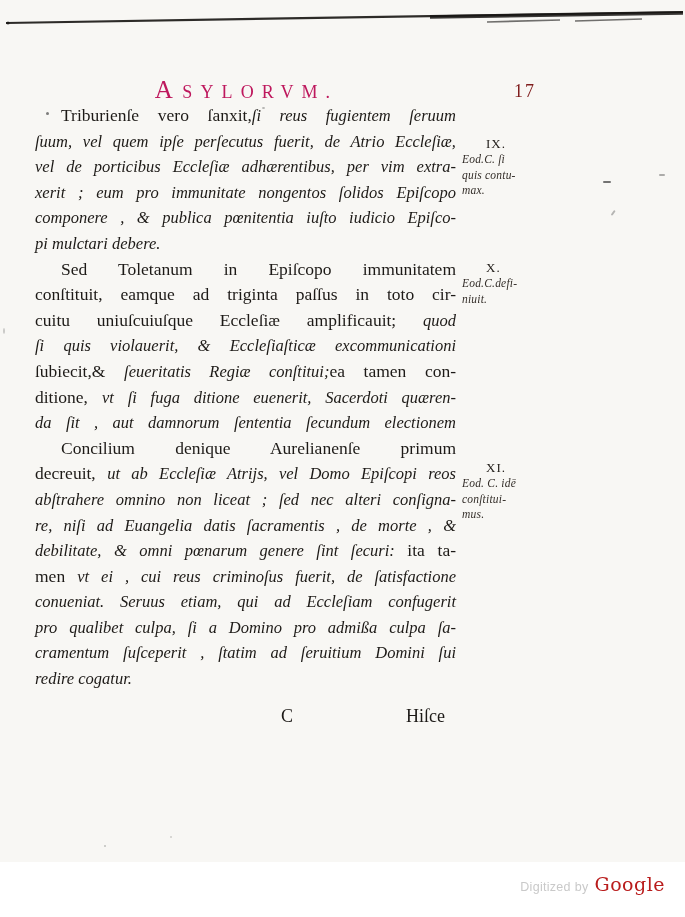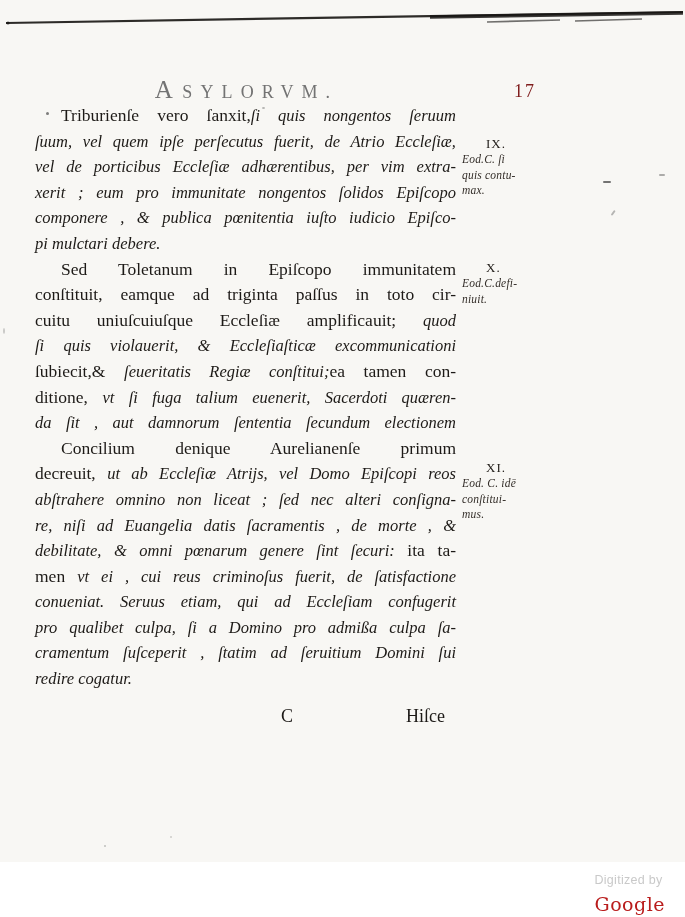--- a/index.html
+++ b/index.html
@@ -19,21 +19,21 @@
   
   .tear-svg{position:absolute;top:0;left:0;}
   
   .header-row{
     position:absolute;top:76px;left:36px;width:421px;
     text-align:center;
   }
   .running-title{
     display:inline-block;
     font-size:18px;letter-spacing:0.45em;
-    color:#737373;
+    color:#be185d;
   }
   .running-title::first-letter{font-size:25px;letter-spacing:0.38em;}
   .page-number{
     position:absolute;top:81px;left:514px;
     font-size:18px;letter-spacing:2px;color:#7f1d1d;
   }
   
   .text-block{
     position:absolute;top:103px;left:35px;width:421px;
   }
@@ -68,21 +68,20 @@
   .mn-xi{top:460px;}
   
   .sig-row{position:absolute;top:706px;left:0;width:685px;height:28px;}
   .signature{position:absolute;left:281px;font-size:18px;color:#1d1a17;}
   .catchword{position:absolute;left:406px;font-size:18px;color:#1d1a17;}
   
   .watermark{
     position:absolute;top:873px;right:20px;
     display:inline-flex;align-items:baseline;gap:6px;
     font-family:"Liberation Sans","DejaVu Sans",sans-serif;
-    flex-direction:column;
   }
   .wm-prefix{font-size:12.5px;color:#c9c9c9;letter-spacing:0.3px;}
   .wm-logo{
     font-family:"DejaVu Serif","Liberation Serif",serif;
     font-size:19px;color:#b91c1c;letter-spacing:0.5px;
   }
   
   .speck{position:absolute;background:#3a3a3a;border-radius:50%;}
   .sp1{left:46px;top:112px;width:3px;height:3px;opacity:.65;}
   .sp2{left:603px;top:181px;width:8px;height:2px;border-radius:1px;opacity:.7;}
@@ -106,32 +105,32 @@
     <path d="M487,22 L560,20 M575,21 L642,19" stroke="#161412" stroke-width="1.6" fill="none" opacity="0.6"></path>
     <circle cx="8" cy="23" r="1.6" fill="#161412" opacity="0.7"></circle>
   </svg>
 
   <div class="header-row">
     <span class="running-title">ASYLORVM.</span>
   </div>
   <div class="page-number">17</div>
 
   <div class="text-block">
-    <div class="line ind"><span class="seg-r">Triburienſe vero ſanxit,</span><span class="seg-i">ſi quis nongentos ſeruum</span></div>
+    <div class="line ind"><span class="seg-r">Triburienſe vero ſanxit,</span><span class="seg-i">ſi reus fugientem ſeruum</span></div>
     <div class="line"><span class="seg-i">ſuum, vel quem ipſe perſecutus fuerit, de Atrio Eccleſiæ,</span></div>
     <div class="line"><span class="seg-i">vel de porticibus Eccleſiæ adhærentibus, per vim extra-</span></div>
     <div class="line"><span class="seg-i">xerit ; eum pro immunitate nongentos ſolidos Epiſcopo</span></div>
     <div class="line"><span class="seg-i">componere , &amp; publica pœnitentia iuſto iudicio Epiſco-</span></div>
     <div class="line end"><span class="seg-i">pi mulctari debere.</span></div>
     <div class="line ind"><span class="seg-r">Sed Toletanum in Epiſcopo immunitatem</span></div>
     <div class="line"><span class="seg-r">conſtituit, eamque ad triginta paſſus in toto cir-</span></div>
     <div class="line"><span class="seg-r">cuitu uniuſcuiuſque Eccleſiæ amplificauit; </span><span class="seg-i">quod</span></div>
     <div class="line"><span class="seg-i">ſi quis violauerit, &amp; Eccleſiaſticæ excommunicationi</span></div>
     <div class="line"><span class="seg-r">ſubiecit,&amp; </span><span class="seg-i">ſeueritatis Regiæ conſtitui;</span><span class="seg-r">ea tamen con-</span></div>
-    <div class="line"><span class="seg-r">ditione, </span><span class="seg-i">vt ſi fuga talium euenerit, Sacerdoti quæren-</span></div>
+    <div class="line"><span class="seg-r">ditione, </span><span class="seg-i">vt ſi fuga ditione euenerit, Sacerdoti quæren-</span></div>
     <div class="line"><span class="seg-i">da ſit , aut damnorum ſententia ſecundum electionem</span></div>
     <div class="line ind"><span class="seg-r">Concilium denique Aurelianenſe primum</span></div>
     <div class="line"><span class="seg-r">decreuit, </span><span class="seg-i">ut ab Eccleſiæ Atrijs, vel Domo Epiſcopi reos</span></div>
     <div class="line"><span class="seg-i">abſtrahere omnino non liceat ; ſed nec alteri conſigna-</span></div>
     <div class="line"><span class="seg-i">re, niſi ad Euangelia datis ſacramentis , de morte , &amp;</span></div>
     <div class="line"><span class="seg-i">debilitate, &amp; omni pœnarum genere ſint ſecuri: </span><span class="seg-r">ita ta-</span></div>
     <div class="line"><span class="seg-r">men </span><span class="seg-i">vt ei , cui reus criminoſus fuerit, de ſatisfactione</span></div>
     <div class="line"><span class="seg-i">conueniat. Seruus etiam, qui ad Eccleſiam confugerit</span></div>
     <div class="line"><span class="seg-i">pro qualibet culpa, ſi a Domino pro admißa culpa ſa-</span></div>
     <div class="line"><span class="seg-i">cramentum ſuſceperit , ſtatim ad ſeruitium Domini ſui</span></div>

